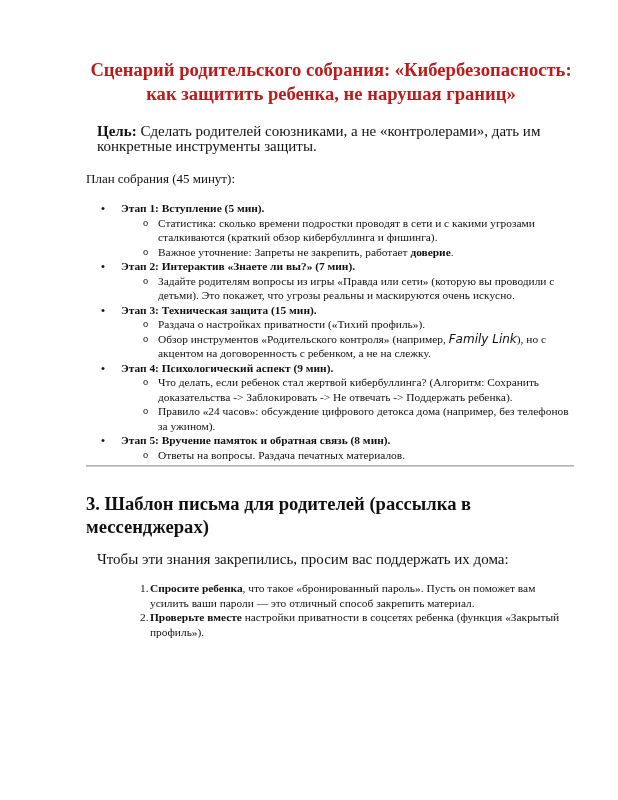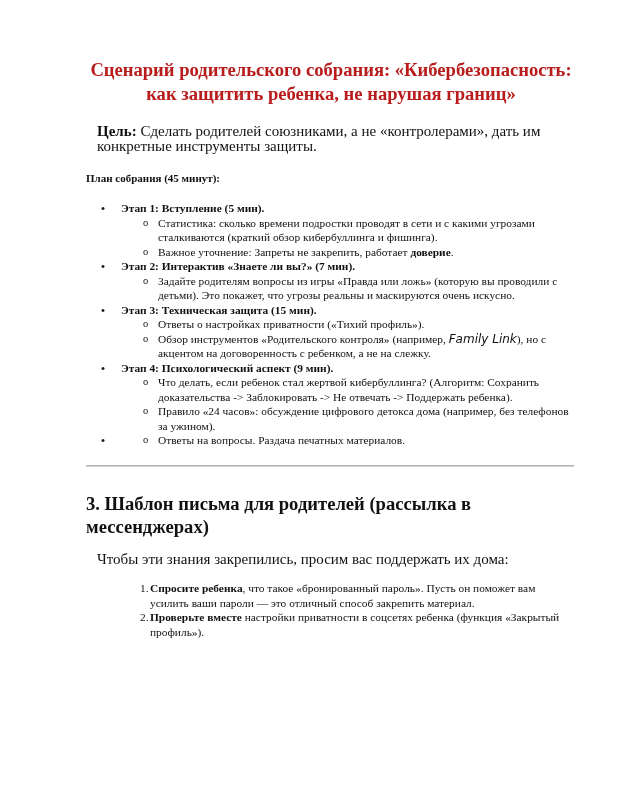--- a/index.html
+++ b/index.html
@@ -2,21 +2,21 @@
 <html><head>
 <meta charset="utf-8">
 <style>
   html, body { margin: 0; padding: 0; background: #ffffff; }
   body { width: 618px; height: 800px; position: relative; overflow: hidden;
          font-family: "Liberation Serif", "DejaVu Serif", serif; color: #111; }
   .page { position: absolute; left: 86px; top: 58px; width: 490px; }
   h1.title { margin: 0; font-size: 18.6px; line-height: 24px; text-align: center; font-weight: bold; color: #b91c1c; }
   p { margin: 11px; font-size: 15px; line-height: 15px; }
   .goal { margin-top: 18px; }
-  h2.plan { margin: 16px 0 0 0; font-size: 11px; line-height: 17px; font-weight: bold; }
+  h2.plan { margin: 16px 0 0 0; font-size: 13px; line-height: 17px; font-weight: normal; }
   ul.stages { margin: 14px 0 0 0; padding: 0; list-style: none; }
   ul.stages > li { position: relative; padding-left: 35px; font-size: 11.4px; line-height: 14.5px; }
   ul.stages > li .bullet { position: absolute; left: 15px; top: 0; font-weight: bold; }
   ul.stages > li .stage-title { font-weight: bold; }
   ul.subs { margin: 0; padding: 0; list-style: none; }
   ul.subs > li { position: relative; padding-left: 37px; font-size: 11.4px; line-height: 14.5px; }
   ul.subs > li .sbullet { position: absolute; left: 22px; top: 0; font-size: 10.5px; }
   b { font-weight: bold; }
   i { font-style: italic; font-family: "DejaVu Sans", sans-serif; font-size: 12px; }
   hr.rule { position: absolute; left: 86px; top: 465px; width: 488px; margin: 0; border: 0;
@@ -49,44 +49,45 @@
       <ul class="subs">
         <li><span class="sbullet">o</span><span>Статистика: сколько времени подростки проводят в сети и с какими угрозами сталкиваются (краткий обзор кибербуллинга и фишинга).</span></li>
         <li><span class="sbullet">o</span><span>Важное уточнение: Запреты не закрепить, работает </span><b>доверие</b><span>.</span></li>
       </ul>
     </li>
 
     <li>
       <span class="bullet">•</span>
       <span class="stage-title">Этап 2: Интерактив «Знаете ли вы?» (7 мин).</span>
       <ul class="subs">
-        <li><span class="sbullet">o</span><span>Задайте родителям вопросы из игры «Правда или ложь» (которую вы проводили с детьми). Это покажет, что угрозы реальны и маскируются очень искусно.</span></li>
+        <li><span class="sbullet">o</span><span>Задайте родителям вопросы из игры «Правда или сети» (которую вы проводили с детьми). Это покажет, что угрозы реальны и маскируются очень искусно.</span></li>
       </ul>
     </li>
 
     <li>
       <span class="bullet">•</span>
       <span class="stage-title">Этап 3: Техническая защита (15 мин).</span>
       <ul class="subs">
-        <li><span class="sbullet">o</span><span>Ответы о настройках приватности («Тихий профиль»).</span></li>
+        <li><span class="sbullet">o</span><span>Раздача о настройках приватности («Тихий профиль»).</span></li>
         <li><span class="sbullet">o</span><span>Обзор инструментов «Родительского контроля» (например, </span><i>Family Link</i><span>), но с акцентом на договоренность с ребенком, а не на слежку.</span></li>
       </ul>
     </li>
 
     <li>
       <span class="bullet">•</span>
       <span class="stage-title">Этап 4: Психологический аспект (9 мин).</span>
       <ul class="subs">
         <li><span class="sbullet">o</span><span>Что делать, если ребенок стал жертвой кибербуллинга? (Алгоритм: Сохранить доказательства -&gt; Заблокировать -&gt; Не отвечать -&gt; Поддержать ребенка).</span></li>
         <li><span class="sbullet">o</span><span>Правило «24 часов»: обсуждение цифрового детокса дома (например, без телефонов за ужином).</span></li>
       </ul>
     </li>
 
     <li>
       <span class="bullet">•</span>
+      <span class="stage-title">Этап 5: Вручение памяток и обратная связь (8 мин).</span>
       <ul class="subs">
         <li><span class="sbullet">o</span><span>Ответы на вопросы. Раздача печатных материалов.</span></li>
       </ul>
     </li>
   </ul>
 </div>
 
 <hr class="rule">
 
 <div class="section2">

